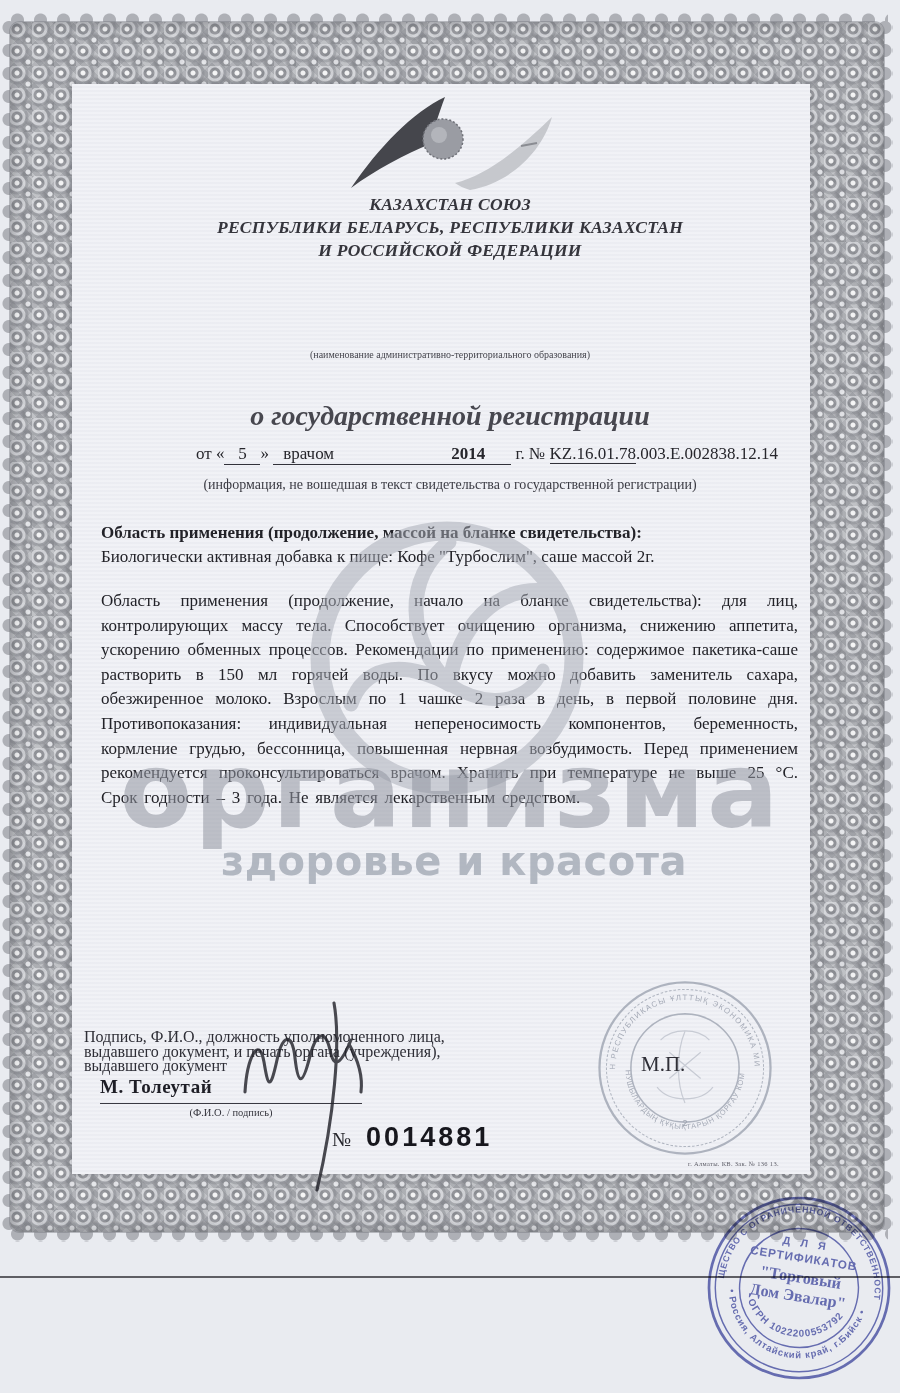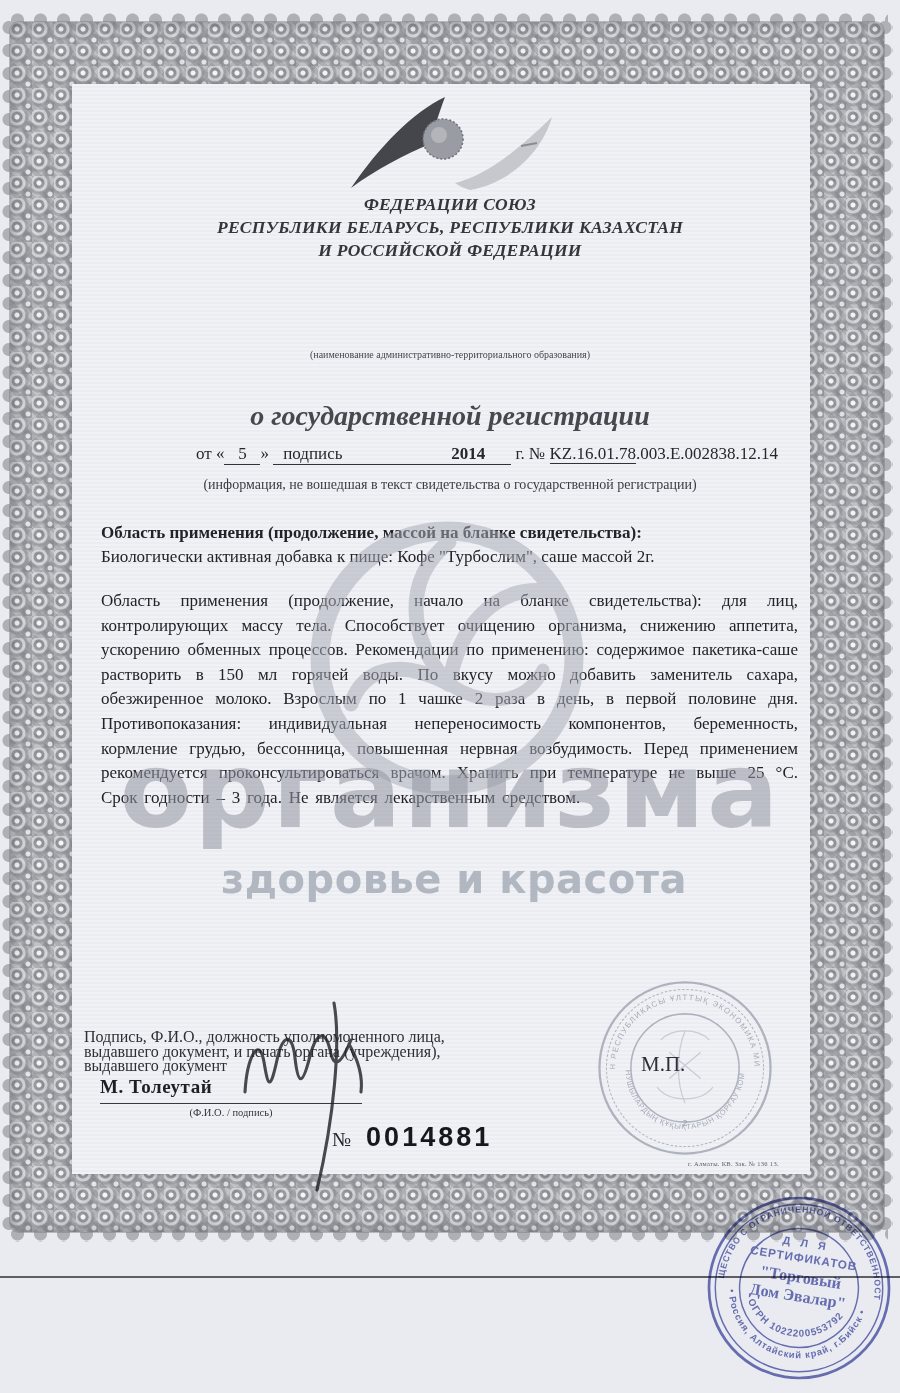--- a/index.html
+++ b/index.html
@@ -39,21 +39,21 @@
   
   .body-heading{position:absolute;left:101px;top:521px;width:697px;z-index:4;font-size:17px;line-height:24px;color:#222228;}
   .body-heading b{font-weight:bold;}
   .body-paragraph{position:absolute;left:101px;top:589px;width:697px;z-index:4;
     font-size:17px;line-height:24.6px;text-align:justify;word-spacing:2.5px;color:#222228;}
   
   .wm-logo{position:absolute;left:303px;top:514px;width:288px;height:288px;z-index:5;pointer-events:none;}
   .wm-name{position:absolute;left:0;right:0;top:738px;z-index:5;text-align:center;pointer-events:none;
     font-family:"DejaVu Sans",sans-serif;font-weight:bold;font-size:106px;line-height:1;
     color:rgba(145,150,161,.55);letter-spacing:2px;}
-  .wm-tagline{position:absolute;left:0;right:0;top:856px;z-index:5;text-align:center;pointer-events:none;
+  .wm-tagline{position:absolute;left:0;right:0;top:838px;z-index:5;text-align:center;pointer-events:none;
     font-family:"DejaVu Sans",sans-serif;font-weight:bold;font-size:40px;
     color:rgba(163,169,180,.8);letter-spacing:.5px;padding-left:8px;}
   
   .sig-note{position:absolute;left:84px;top:1030px;z-index:4;font-size:16px;line-height:14.5px;color:#2e2e36;}
   .sig-name{position:absolute;left:100px;top:1076px;z-index:4;font-size:19px;font-weight:bold;letter-spacing:.5px;color:#1e1e26;}
   .sig-line{position:absolute;left:100px;top:1103px;width:262px;z-index:4;border-top:1.5px solid #3a3a42;}
   .sig-caption{position:absolute;left:100px;top:1107px;width:262px;z-index:4;text-align:center;font-size:10.5px;color:#35353d;}
   .sig-scribble{position:absolute;left:237px;top:1000px;width:168px;height:194px;z-index:6;}
   .serial{position:absolute;left:332px;top:1122px;z-index:4;display:flex;align-items:baseline;gap:15px;}
   .serial .no{font-size:20px;color:#26262c;}
@@ -79,31 +79,31 @@
   <svg class="emblem" viewBox="0 0 215 102">
     <path d="M6,98 C34,57 68,22 100,7 C93,26 89,39 85,54 C61,64 30,80 6,98 Z" fill="#45464c"></path>
     <path d="M110,93 C139,86 170,63 207,27 C197,62 165,93 125,100 C119,98 114,96 110,93 Z" fill="#c6c8cd"></path>
     <circle cx="98" cy="49" r="20" fill="#9a9ca3"></circle>
     <circle cx="98" cy="49" r="20" fill="none" stroke="#6f7178" stroke-width="1.5" stroke-dasharray="2 2"></circle>
     <circle cx="94" cy="45" r="8" fill="#b9bbc0" opacity=".8"></circle>
     <path d="M176,56 l16,-3" stroke="#8a8c92" stroke-width="2" fill="none"></path>
   </svg>
 
   <div class="org-header">
-    <div>ФЕДЕРАЦИИ СОЮЗ</div>
+    <div>КАЗАХСТАН СОЮЗ</div>
     <div>РЕСПУБЛИКИ БЕЛАРУСЬ, РЕСПУБЛИКИ КАЗАХСТАН</div>
     <div>И РОССИЙСКОЙ ФЕДЕРАЦИИ</div>
   </div>
 
   <div class="territory-note">(наименование административно-территориального образования)</div>
   <div class="sub-title">о государственной регистрации</div>
 
   <div class="date-row">
     <span>от «</span><span class="ucell u-day">5</span><span>»</span>
-    <span class="ucell u-month">подпись</span><span class="ucell u-year">2014</span>
+    <span class="ucell u-month">врачом</span><span class="ucell u-year">2014</span>
     <span>г.  №</span>
     <span class="u-num">KZ.16.01.78</span><span>.003.E.002838.12.14</span>
   </div>
   <div class="info-note">(информация, не вошедшая в текст свидетельства о государственной регистрации)</div>
 
   <div class="body-heading">
     <b>Область применения (продолжение, массой на бланке свидетельства):</b><br>
     <span>Биологически активная добавка к пище: Кофе "Турбослим", саше массой 2г.</span>
   </div>
   <div class="body-paragraph">Область применения (продолжение, начало на бланке свидетельства): для лиц, контролирующих массу тела. Способствует очищению организма, снижению аппетита, ускорению обменных процессов. Рекомендации по применению: содержимое пакетика-саше растворить в 150 мл горячей воды. По вкусу можно добавить заменитель сахара, обезжиренное молоко. Взрослым по 1 чашке 2 раза в день, в первой половине дня. Противопоказания: индивидуальная непереносимость компонентов, беременность, кормление грудью, бессонница, повышенная нервная возбудимость. Перед применением рекомендуется проконсультироваться врачом. Хранить при температуре не выше 25 °С. Срок годности – 3 года. Не является лекарственным средством.</div>

